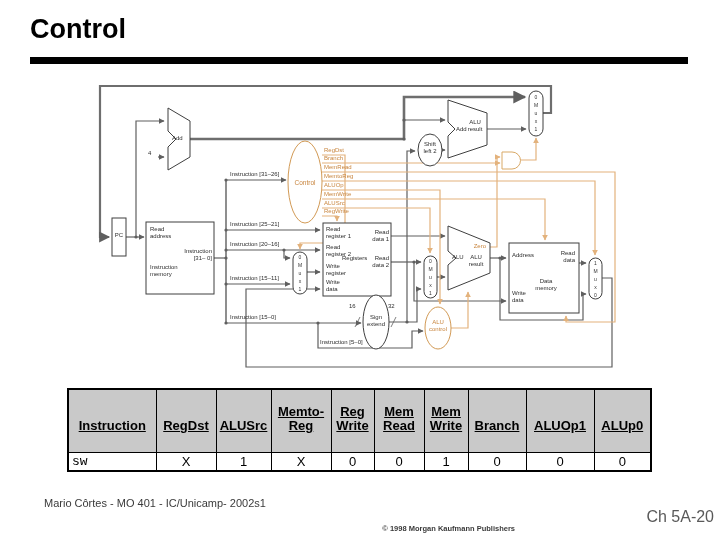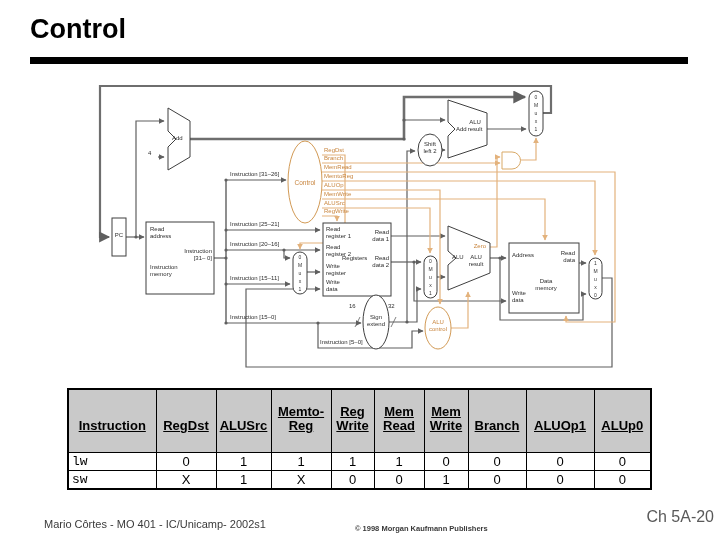--- a/index.html
+++ b/index.html
@@ -22,22 +22,22 @@
             border:2px solid #000;}
   table.ctl th, table.ctl td{border:1px solid #000;padding:0;text-align:center;overflow:hidden;}
   table.ctl th{background:#c9c9c9;font-weight:bold;font-size:13px;line-height:14px;
                vertical-align:bottom;white-space:pre-line;height:43px;padding-bottom:19px;
                text-decoration:underline;}
   table.ctl td{height:17px;font-size:13px;background:#fff;}
   table.ctl td.instr{text-align:left;padding-left:3px;}
   table.ctl td.mono{font-family:"Liberation Mono",monospace;font-size:13px;}
 
   
-  .footer-left{position:absolute;left:44px;top:518px;font-size:11px;color:#3a3a3a;}
-  .footer-center{position:absolute;left:355px;top:524px;width:160px;text-align:left;
+  .footer-left{position:absolute;left:44px;top:497px;font-size:11px;color:#3a3a3a;}
+  .footer-center{position:absolute;left:355px;top:524px;width:160px;text-align:right;
                  font-size:7.5px;font-weight:bold;color:#3a3a3a;}
   .footer-right{position:absolute;right:6px;top:508px;font-size:16px;color:#595959;}
 </style>
 </head>
 <body>
 
 <div class="slide-title">Control</div>
 <div class="title-rule"></div>
 
 <div class="diagram">
@@ -246,32 +246,20 @@
 Read</th>
         <th>Mem
 Write</th>
         <th>Branch</th>
         <th>ALUOp1</th>
         <th>ALUp0</th>
       </tr>
     </thead>
   <tbody>
       <tr>
-        <td class="instr mono">lw</td>
-        <td>0</td>
-        <td>1</td>
-        <td>1</td>
-        <td>1</td>
-        <td>1</td>
-        <td>0</td>
-        <td>0</td>
-        <td>0</td>
-        <td>0</td>
-      </tr>
-      <tr>
         <td class="instr mono">sw</td>
         <td>X</td>
         <td>1</td>
         <td>X</td>
         <td>0</td>
         <td>0</td>
         <td>1</td>
         <td>0</td>
         <td>0</td>
         <td>0</td>

